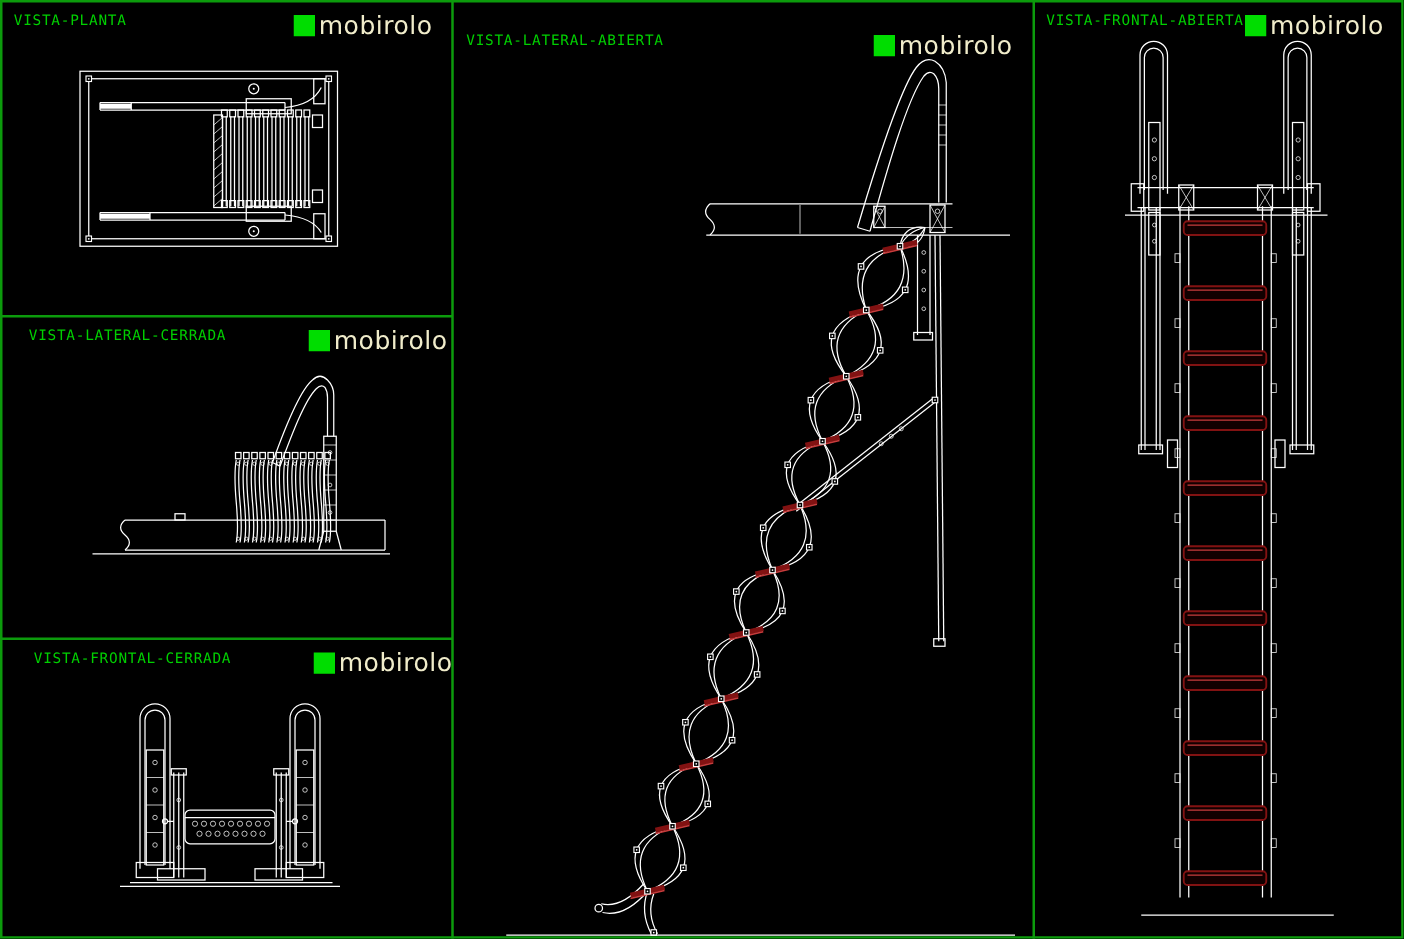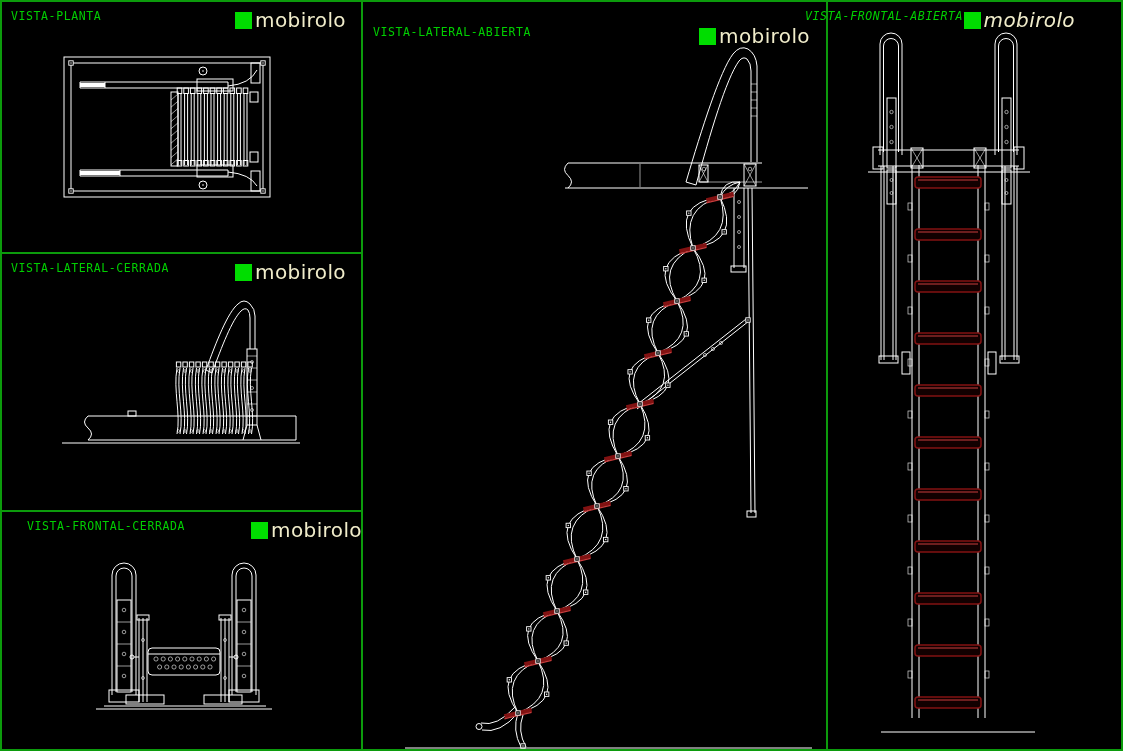--- a/index.html
+++ b/index.html
@@ -150,21 +150,21 @@
         <path class="w" d="M 228,86 Q 250,84 257,70"></path>
           <rect class="w" x="251" y="63" width="9" height="20"></rect>
         <path class="w" d="M 228,172 Q 250,174 257,186"></path>
           <rect class="w" x="251" y="171" width="9" height="20"></rect>
         <rect class="w" x="250" y="92" width="8" height="10"></rect>
           <rect class="w" x="250" y="152" width="8" height="10"></rect>
       </g>
     </svg>
   </section>
 
-  <section class="panel" style="left:0;top:252px;width:362px;height:258px;text-align:right;">
+  <section class="panel" style="left:12px;top:252px;width:362px;height:258px;text-align:right;">
     <span class="panel-title">VISTA-LATERAL-CERRADA</span>
     <span class="brand">
       <span class="brand-square"></span>
       <span class="brand-text">mobirolo</span>
     </span>
     <svg id="svg-lat-cerrada" width="362" height="258" viewBox="0 252 362 258">
       <g>
         <line class="w" x1="88" y1="416" x2="296" y2="416"></line>
         <line class="w" x1="88" y1="440" x2="296" y2="440"></line>
         <line class="w" x1="296" y1="416" x2="296" y2="440"></line>
@@ -530,21 +530,21 @@
           <rect x="554.8" y="592.8" width="4.4" height="4.4" class="node"></rect>
           <circle cx="557" cy="595" r="0.7" class="dot"></circle>
           <rect x="535.8" y="642.8" width="4.4" height="4.4" class="node"></rect>
           <circle cx="538" cy="645" r="0.7" class="dot"></circle>
           <rect x="515.8" y="694.8" width="4.4" height="4.4" class="node"></rect>
           <circle cx="518" cy="697" r="0.7" class="dot"></circle>
         </g>
     </svg>
   </section>
 
-  <section class="panel" style="left:794px;top:0;width:297px;height:751px;font-style:italic;">
+  <section class="panel" style="left:826px;top:0;width:297px;height:751px;">
     <span class="panel-title">VISTA-FRONTAL-ABIERTA</span>
     <span class="brand">
       <span class="brand-square"></span>
       <span class="brand-text">mobirolo</span>
     </span>
     <svg id="svg-fr-abierta" width="297" height="751" viewBox="826 0 297 751">
       <g>
         <path class="w" d="M 912,155 L 912,44 A 11 11 0 0 1 934,44 L 934,155"></path>
         <path class="w" d="M 915.5,152 L 915.5,46 A 7.5 7.5 0 0 1 930.5,46 L 930.5,152"></path>
         <rect class="w" x="919" y="98" width="9" height="70"></rect>

